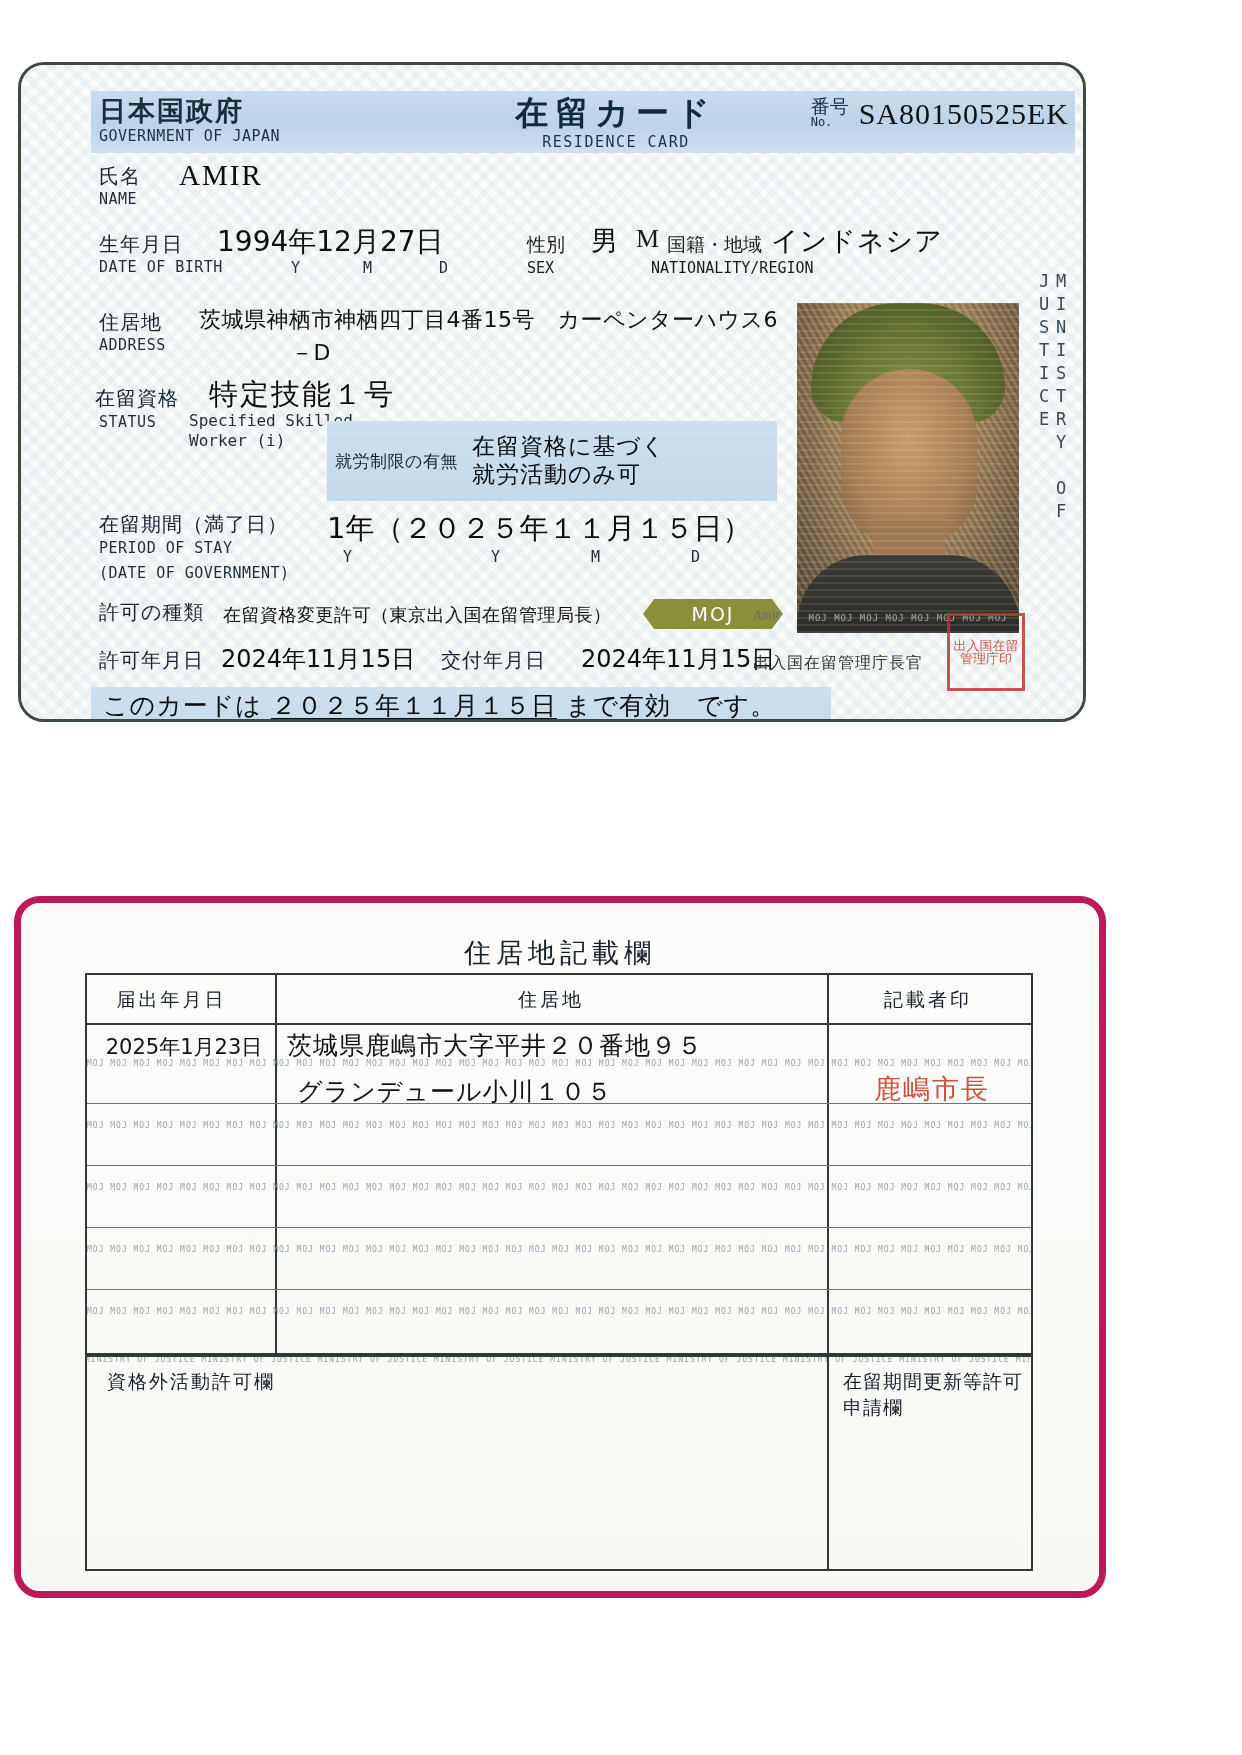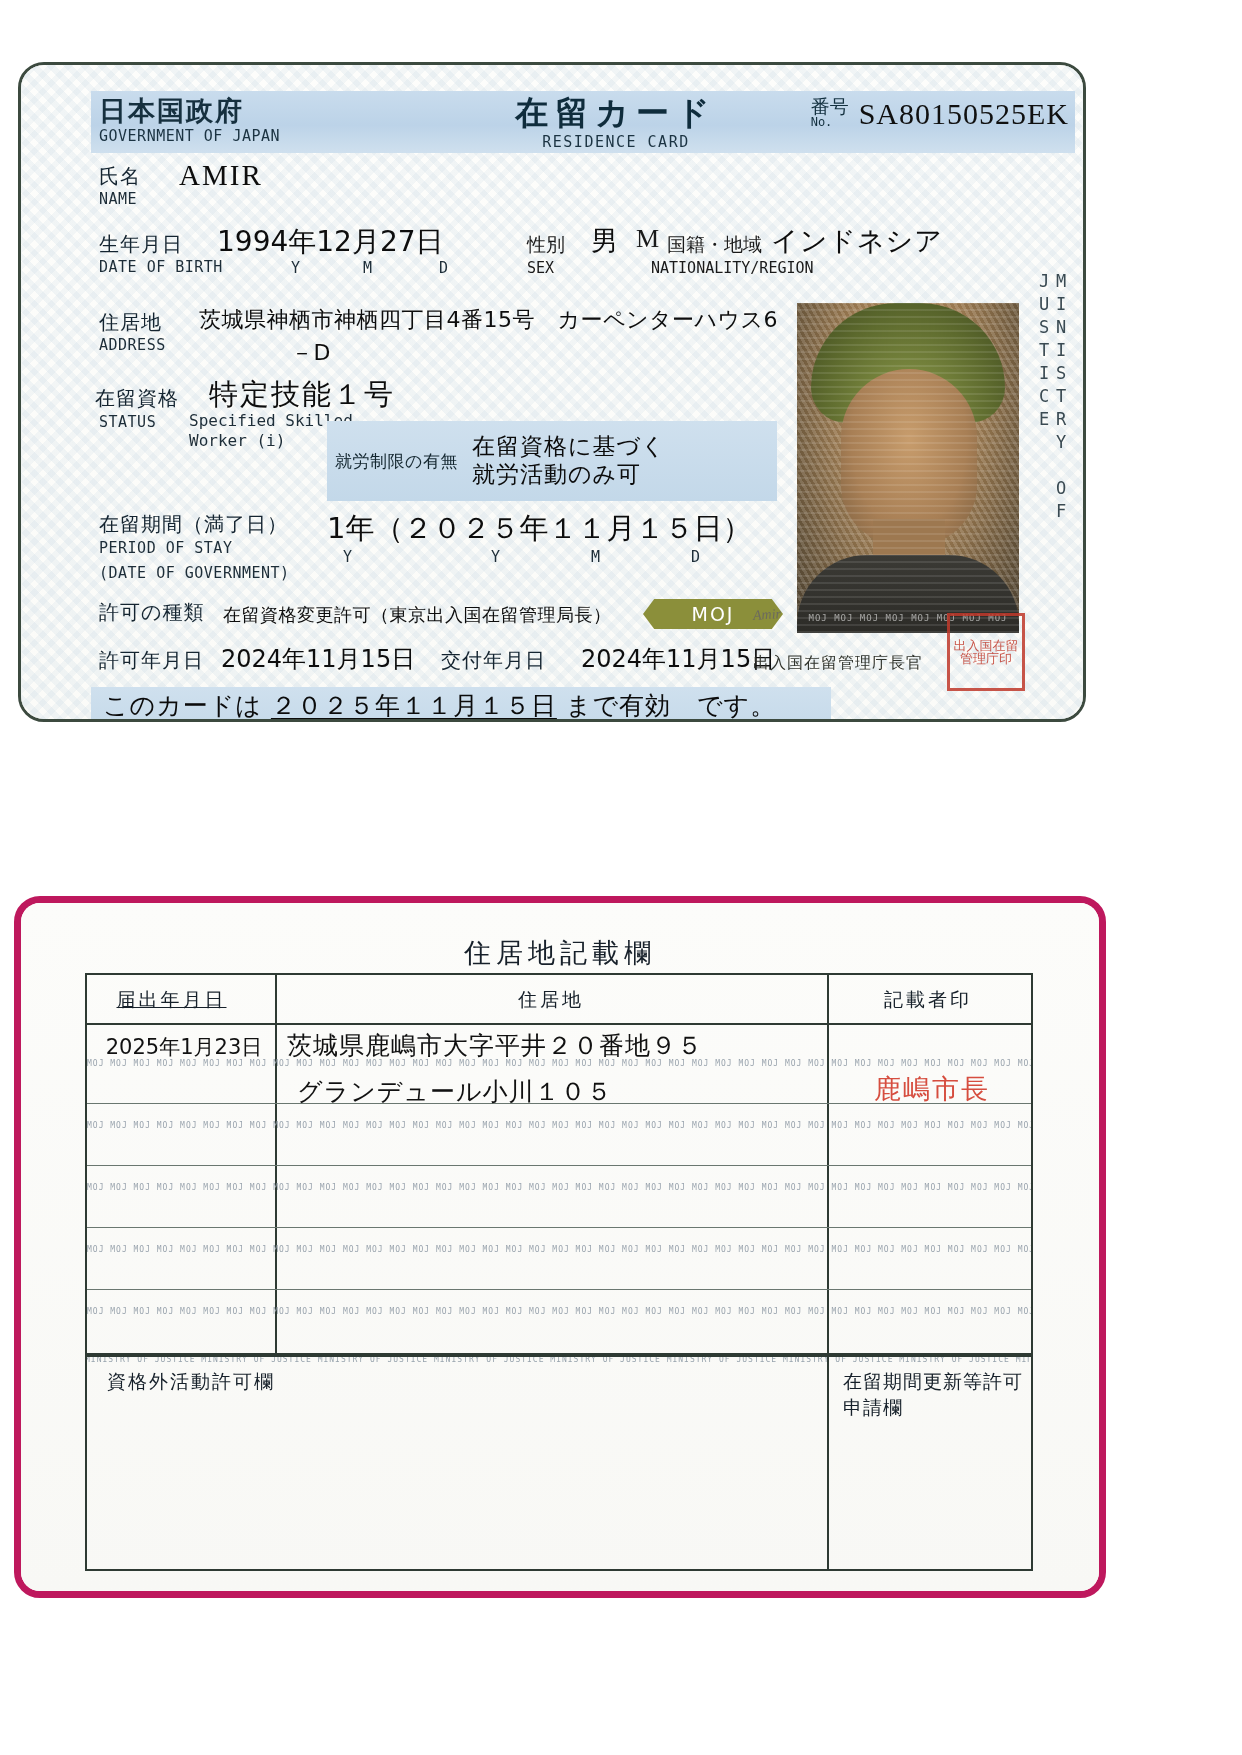--- a/index.html
+++ b/index.html
@@ -250,21 +250,21 @@
   .grid .hline { position:absolute; left:0; right:0; height:1px; background:#6a7770; }
   .grid .hline.head { height: 2px; background:#2e3a33; top: 48px; }
   .grid .hline.r1 { top: 128px; }
   .grid .hline.r2 { top: 190px; }
   .grid .hline.r3 { top: 252px; }
   .grid .hline.r4 { top: 314px; }
   .colhdr {
     position:absolute; top: 12px; font-family:"DejaVu Sans", sans-serif;
     font-size: 19px; letter-spacing: 3px; color:#16202a; text-align:center;
   }
-  .colhdr.h1 { left: 0; width: 169px; text-decoration: underline; }
+  .colhdr.h1 { left: 0; width: 169px; }
   .colhdr.h2 { left: 188px; width: 552px; }
   .colhdr.h3 { left: 740px; width: 202px; }
   .cell-date {
     position:absolute; left: 6px; top: 58px; width: 182px; text-align:center;
     font-family:"DejaVu Sans", sans-serif; font-size: 21px; color:#111;
   }
   .cell-addr1 {
     position:absolute; left: 200px; top: 54px;
     font-family:"DejaVu Sans", sans-serif; font-size: 25px; color:#111; letter-spacing: 1px;
   }

